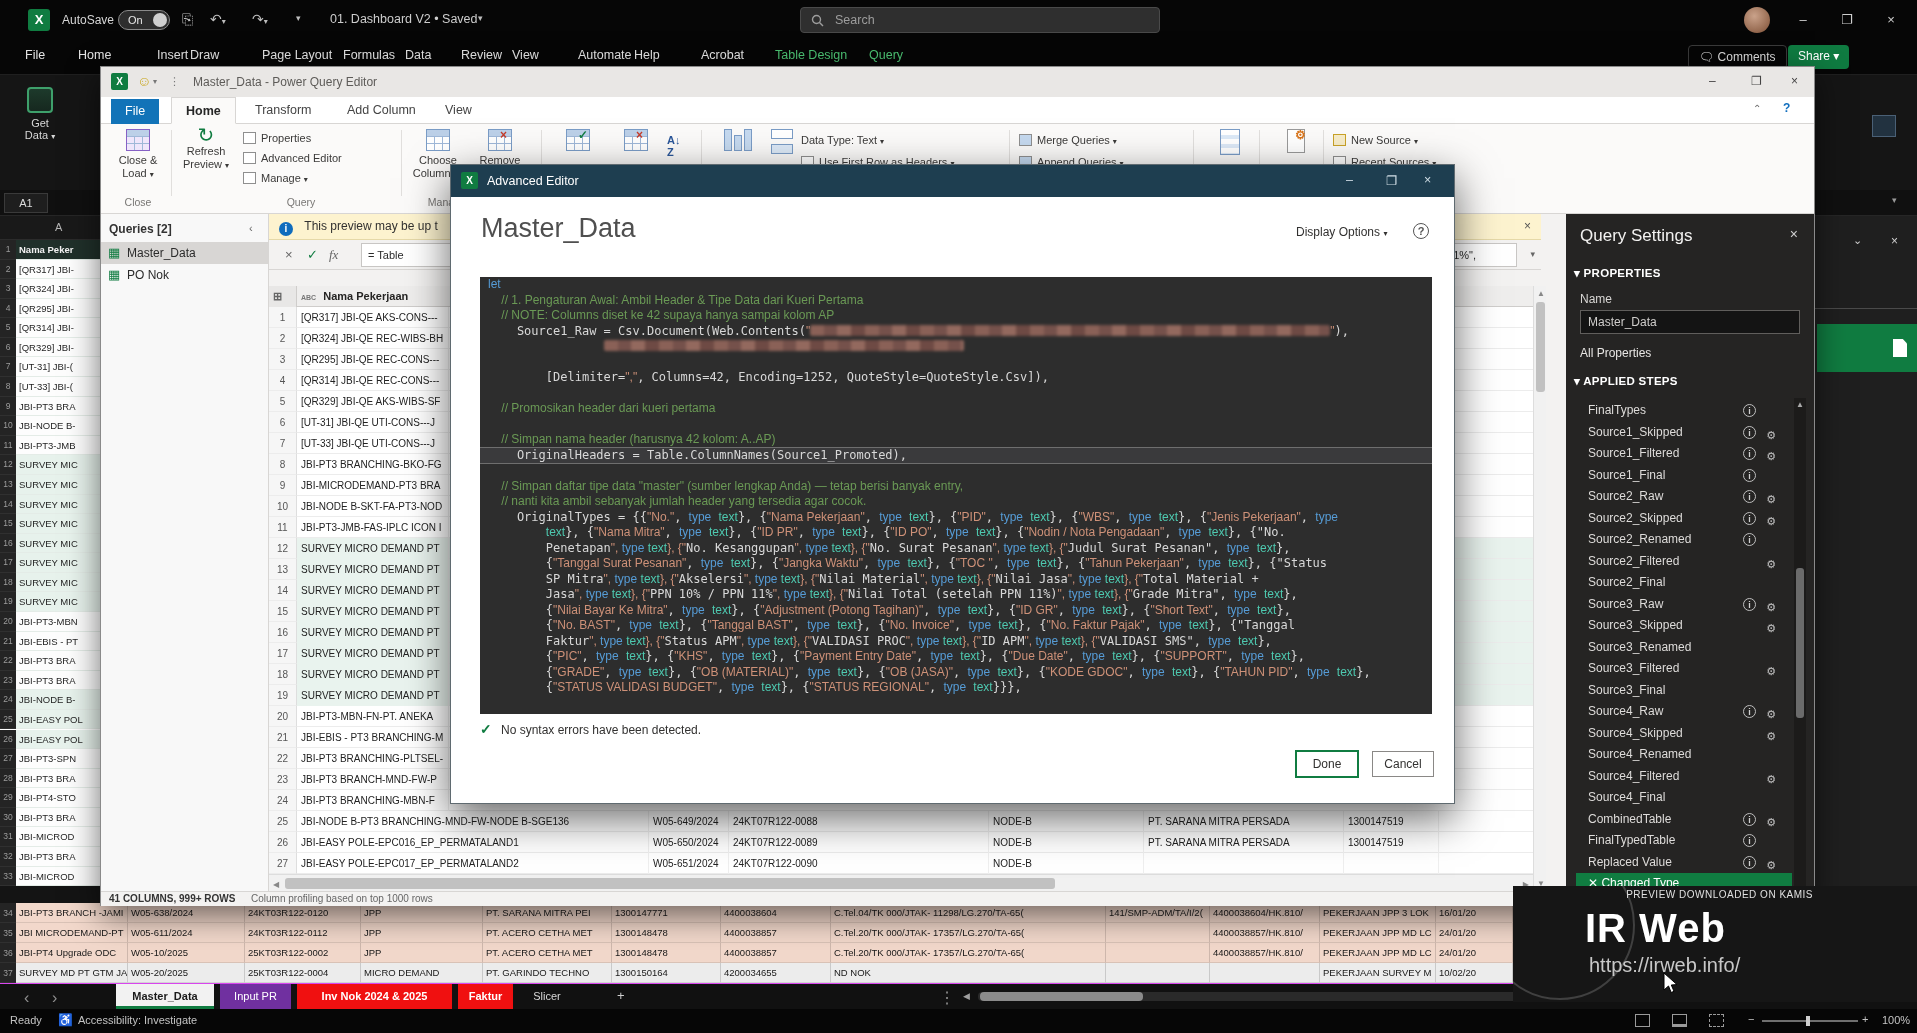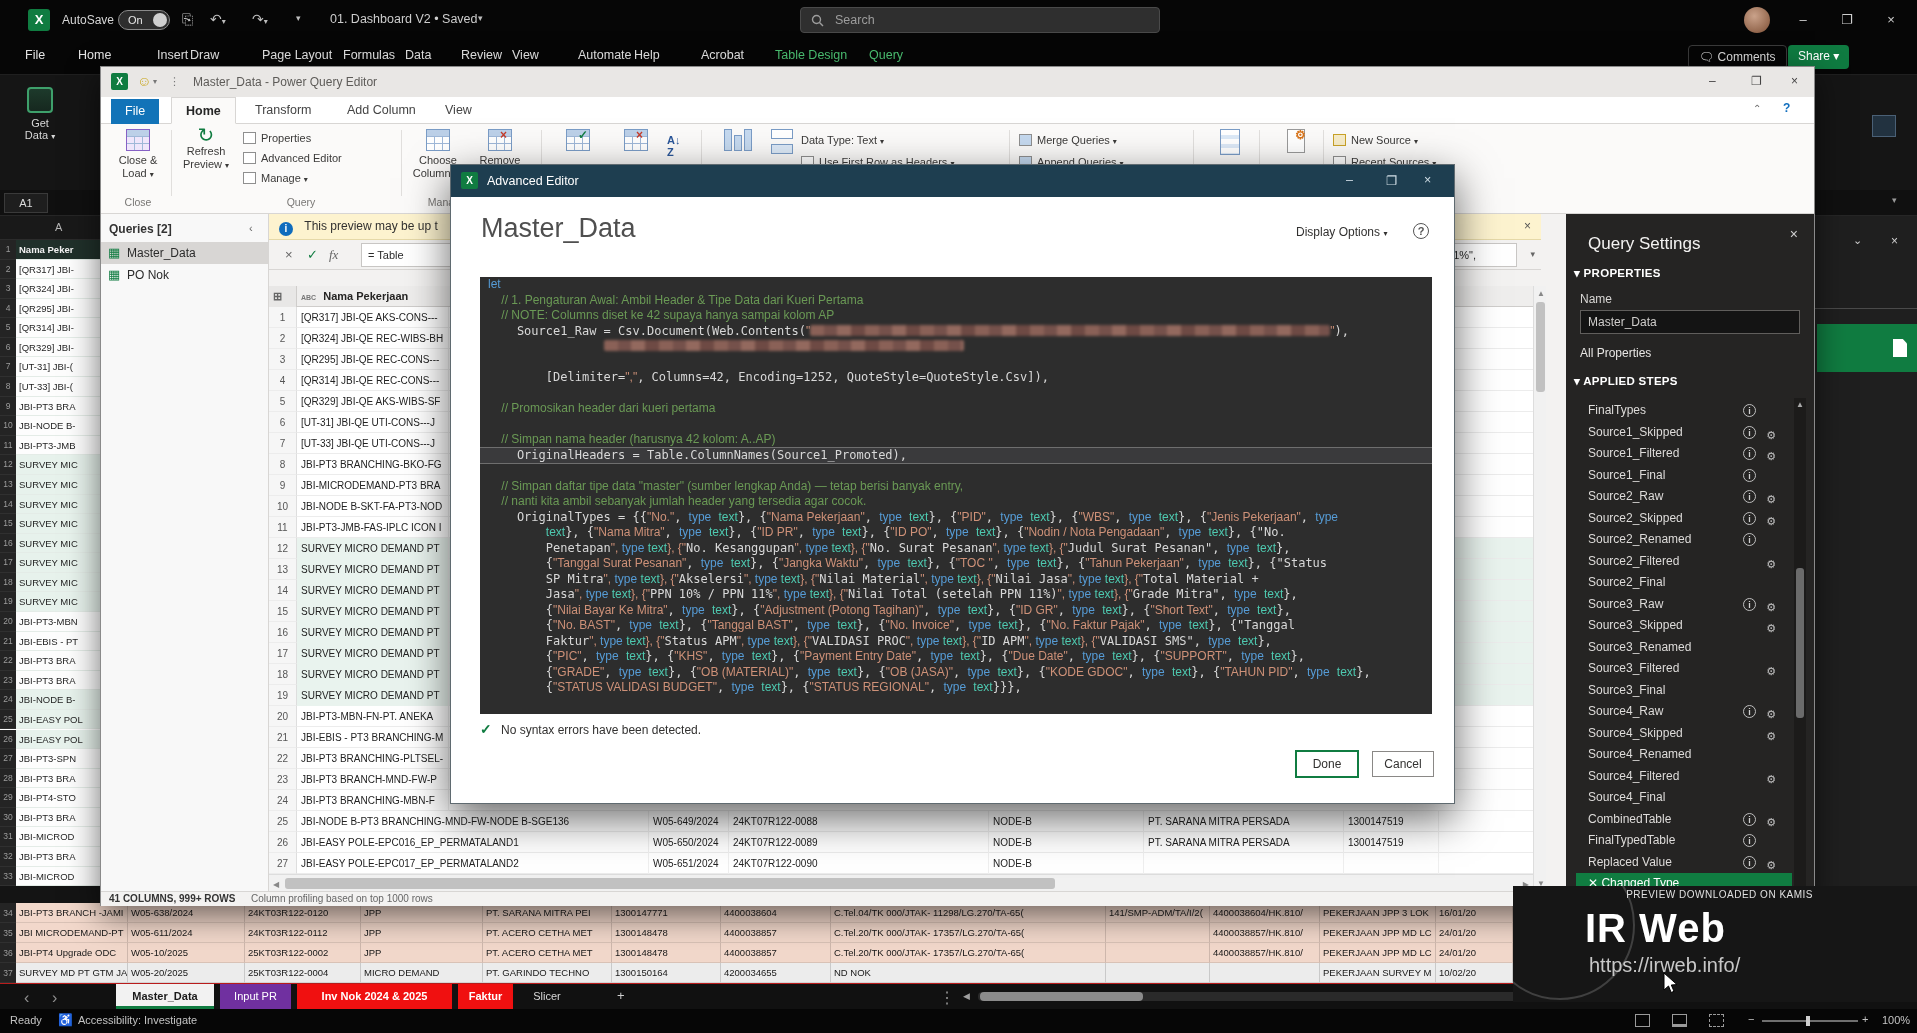--- a/index.html
+++ b/index.html
@@ -86,21 +86,21 @@
   .pqrow.g{background:#e9f3ee;}
   .pqnum{position:absolute;width:28px;text-align:center;color:#555;font-size:10px;background:#f6f6f6;border-right:1px solid #dedede;border-bottom:1px solid #ececec;}
   .pqcell{position:absolute;color:#222;font-size:10px;padding-left:4px;white-space:nowrap;overflow:hidden;border-right:1px solid #efefef;}
   .pq-vscroll{left:1432px;top:219px;width:13px;height:605px;background:#f1f1f1;border-left:1px solid #ddd;}
   .pq-hscroll{left:168px;top:807px;width:1264px;height:17px;background:#f1f1f1;border-top:1px solid #ddd;}
   .scrollthumb{position:absolute;background:#c1c1c1;border-radius:3px;}
   .sarrow{position:absolute;color:#888;font-size:8px;}
   .pq-status{left:0;top:824px;width:1713px;height:15px;background:#f3f2f1;border-top:1px solid #d8d6d4;font-size:10px;color:#444;line-height:14px;}
   
   .qs{left:1465px;top:147px;width:248px;height:677px;background:#252423;color:#e8e6e4;}
-  .qs h1{margin:8px;position:absolute;left:14px;top:12px;font-size:17px;font-weight:normal;color:#f3f2f1;}
+  .qs h1{margin:0;position:absolute;left:14px;top:12px;font-size:17px;font-weight:normal;color:#f3f2f1;}
   .qs-x{position:absolute;right:16px;top:12px;color:#d0d0d0;font-size:14px;}
   .qs-sec{position:absolute;left:8px;font-size:11.5px;font-weight:bold;color:#fff;letter-spacing:.3px;}
   .qs-lbl{position:absolute;left:14px;font-size:12px;color:#d8d6d4;}
   .qs-input{position:absolute;left:14px;width:220px;height:24px;background:#141414;border:1px solid #605e5c;color:#cfcdcb;font-size:12px;line-height:22px;padding-left:7px;}
   .step{position:absolute;left:10px;width:216px;height:21px;font-size:12px;color:#dedcda;line-height:21px;padding-left:12px;white-space:nowrap;overflow:hidden;}
   .step.sel{background:#107c41;color:#fff;}
   .sticon{position:absolute;top:4px;width:13px;height:13px;border:1px solid #bfbfbf;border-radius:50%;color:#cfcfcf;font-size:9px;text-align:center;line-height:12px;font-weight:bold;}
   .stgear{position:absolute;top:3px;color:#bfbfbf;font-size:11px;}
   .qs-scroll{position:absolute;left:228px;width:12px;background:#1c1b1a;}
   
@@ -258,21 +258,21 @@
       <div class="gutcell" style="left: 0px; top: 567.82px; width: 16px; height: 19.58px; line-height: 19.58px;">30</div>
       <div class="lcell" style="left: 16px; top: 567.82px; width: 90px; height: 19.58px; line-height: 19.58px;">JBI-PT3 BRA</div>
       <div class="gutcell" style="left: 0px; top: 587.4px; width: 16px; height: 19.58px; line-height: 19.58px;">31</div>
       <div class="lcell" style="left: 16px; top: 587.4px; width: 90px; height: 19.58px; line-height: 19.58px;">JBI-MICROD</div>
       <div class="gutcell" style="left: 0px; top: 606.98px; width: 16px; height: 19.58px; line-height: 19.58px;">32</div>
       <div class="lcell" style="left: 16px; top: 606.98px; width: 90px; height: 19.58px; line-height: 19.58px;">JBI-PT3 BRA</div>
       <div class="gutcell" style="left: 0px; top: 626.56px; width: 16px; height: 19.58px; line-height: 19.58px;">33</div>
       <div class="lcell" style="left: 16px; top: 626.56px; width: 90px; height: 19.58px; line-height: 19.58px;">JBI-MICROD</div>
     </div>
 
-  <div class="abs" style="left:0;top:903px;width:1774px;height:81px;background:#b91c1c;padding-left:43px;" id="xl-bottomgrid">
+  <div class="abs" style="left:0;top:903px;width:1774px;height:81px;background:#d946ef;padding-left:43px;" id="xl-bottomgrid">
       <div class="gutcell" style="left: 0px; top: 0px; width: 16px; height: 20.1px; line-height: 20.1px;">34</div>
       <div class="bcell" style="left: 16px; top: 0px; width: 112px; height: 20.1px; line-height: 20.1px; background: rgb(242, 216, 203);">JBI-PT3 BRANCH -JAMI</div>
       <div class="bcell" style="left: 128px; top: 0px; width: 117px; height: 20.1px; line-height: 20.1px; background: rgb(242, 216, 203);">W05-638/2024</div>
       <div class="bcell" style="left: 245px; top: 0px; width: 116px; height: 20.1px; line-height: 20.1px; background: rgb(242, 216, 203);">24KT03R122-0120</div>
       <div class="bcell" style="left: 361px; top: 0px; width: 122px; height: 20.1px; line-height: 20.1px; background: rgb(242, 216, 203);">JPP</div>
       <div class="bcell" style="left: 483px; top: 0px; width: 129px; height: 20.1px; line-height: 20.1px; background: rgb(242, 216, 203);">PT. SARANA MITRA PEI</div>
       <div class="bcell" style="left: 612px; top: 0px; width: 109px; height: 20.1px; line-height: 20.1px; background: rgb(242, 216, 203);">1300147771</div>
       <div class="bcell" style="left: 721px; top: 0px; width: 110px; height: 20.1px; line-height: 20.1px; background: rgb(242, 216, 203);">4400038604</div>
       <div class="bcell" style="left: 831px; top: 0px; width: 275px; height: 20.1px; line-height: 20.1px; background: rgb(242, 216, 203);">C.Tel.04/TK 000/JTAK- 11298/LG.270/TA-65(</div>
       <div class="bcell" style="left: 1106px; top: 0px; width: 104px; height: 20.1px; line-height: 20.1px; background: rgb(242, 216, 203);">141/SMP-ADM/TA/I/2(</div>

